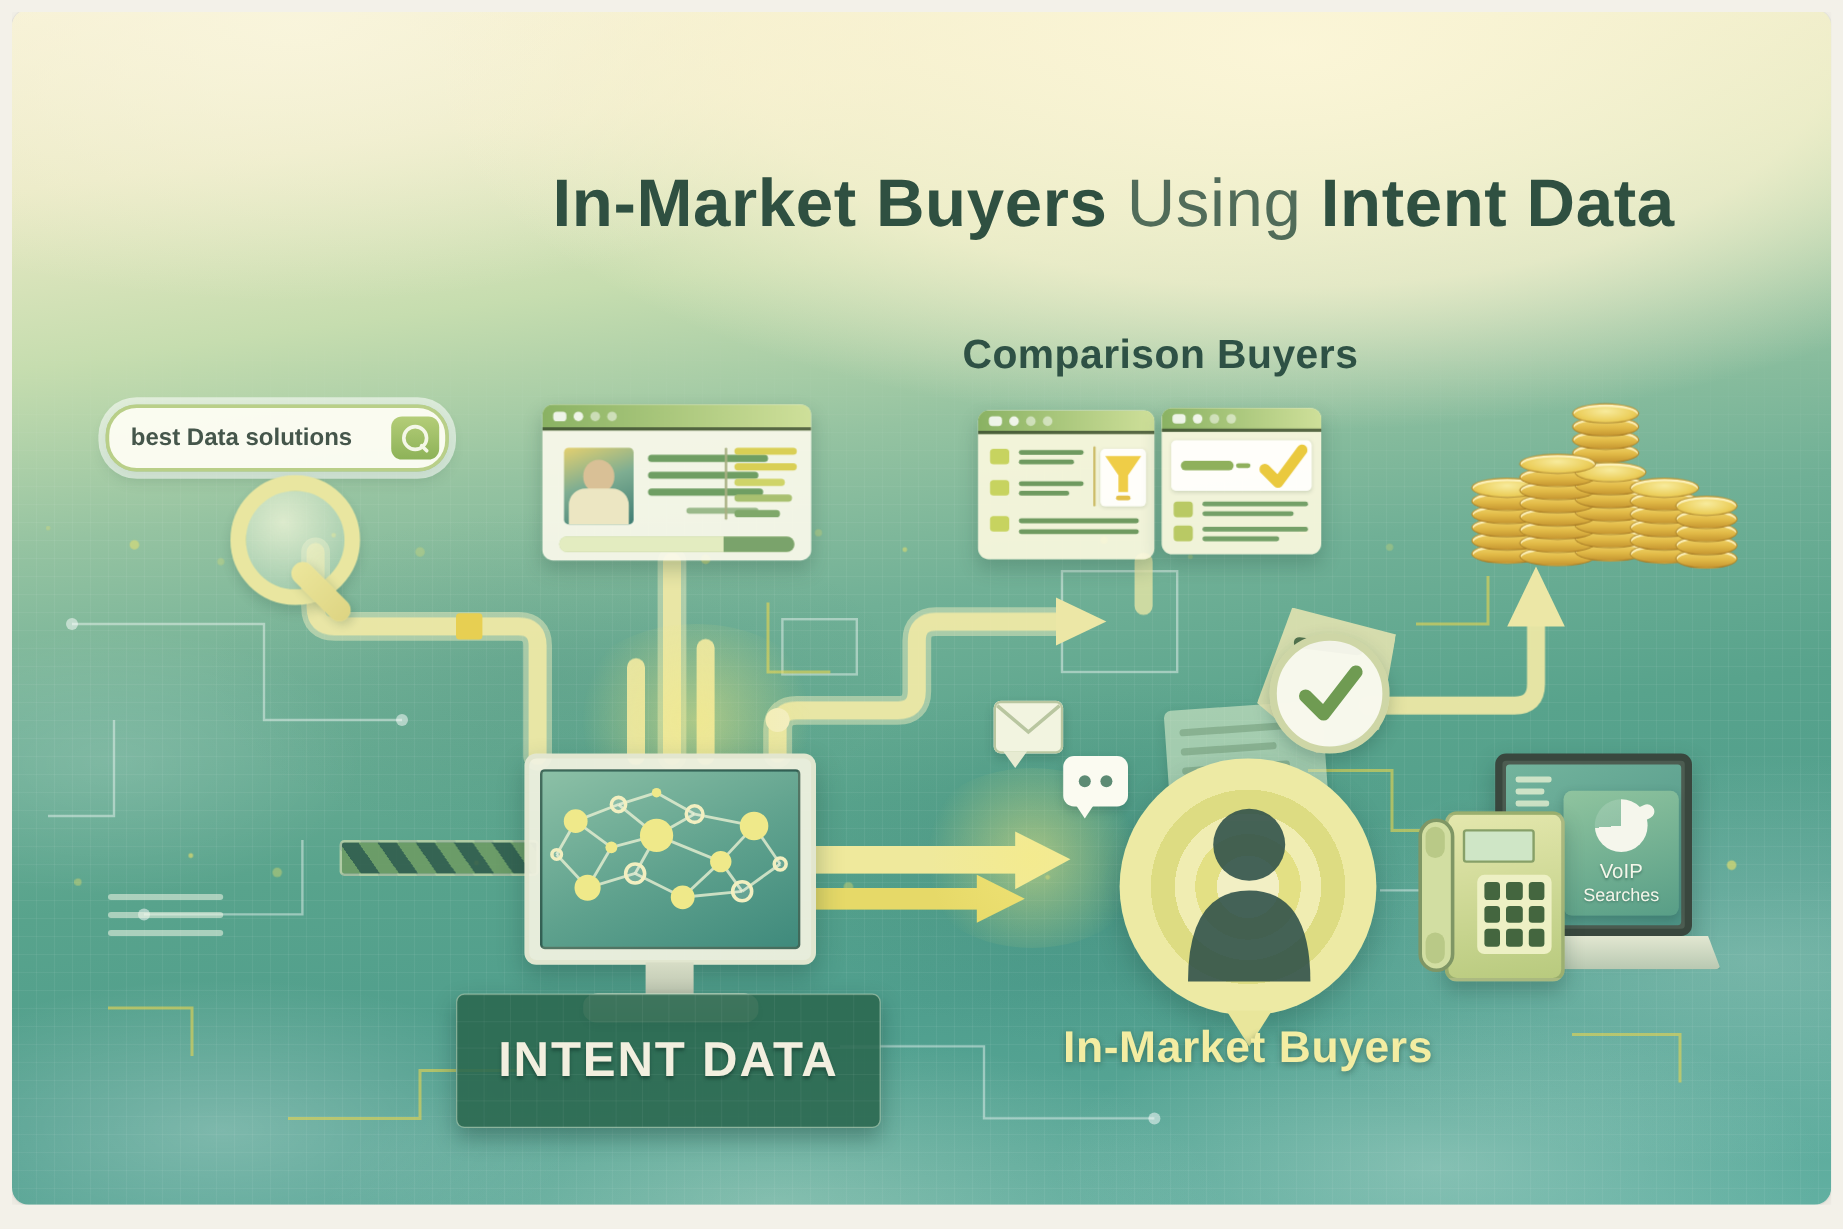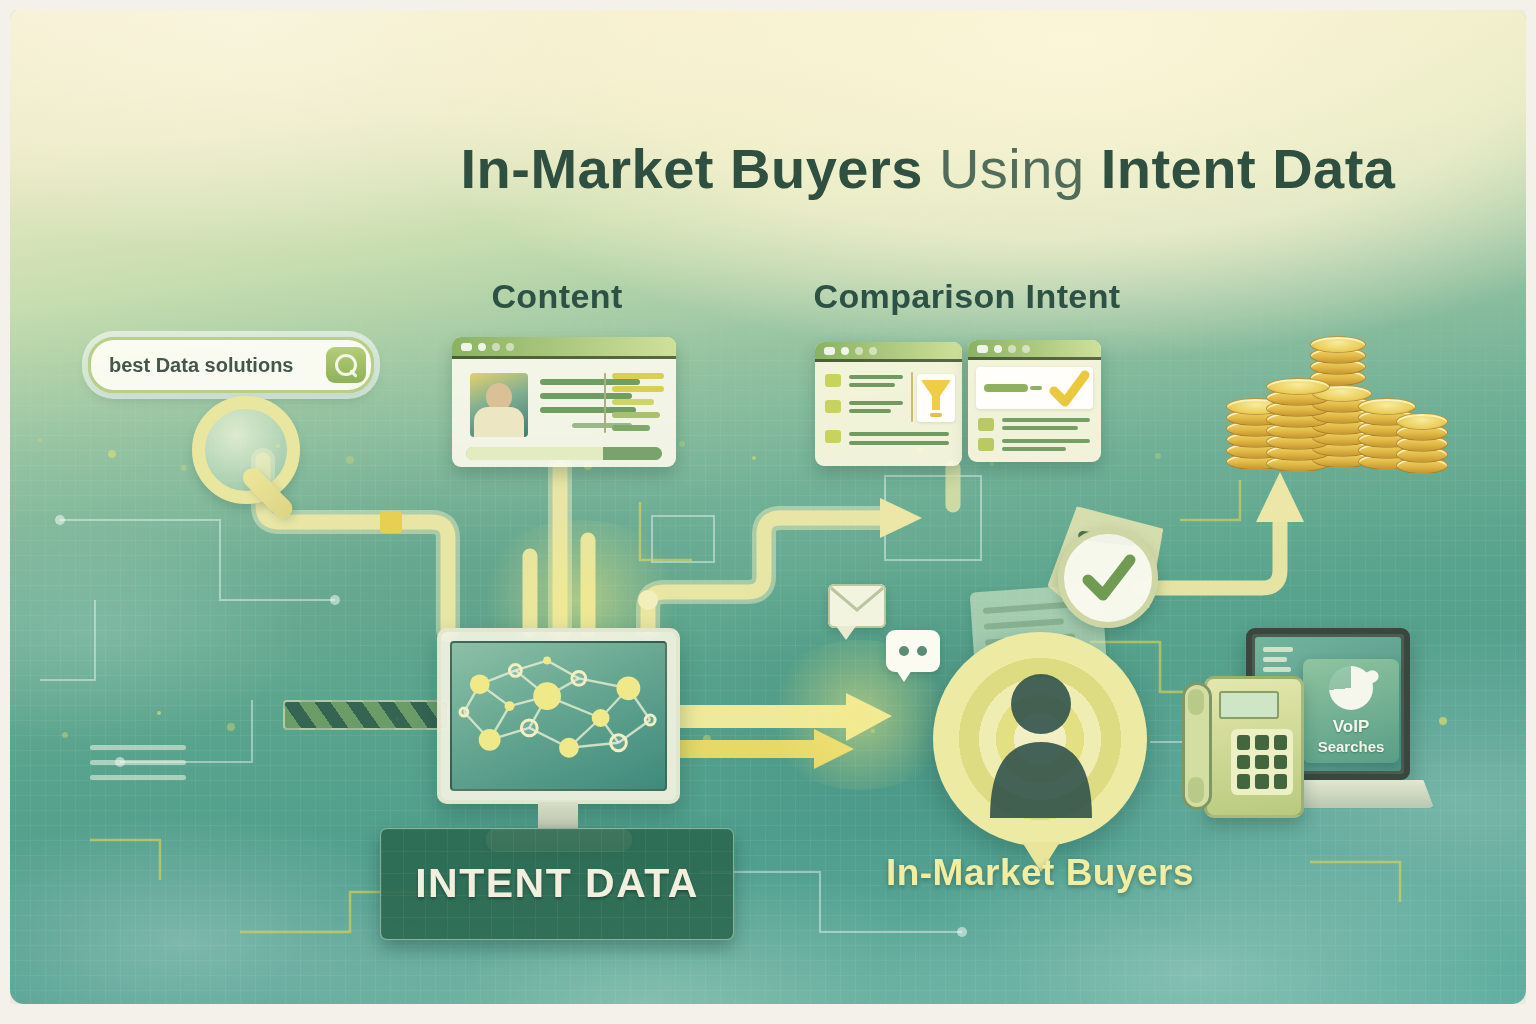--- a/index.html
+++ b/index.html
@@ -127,21 +127,21 @@
   #laptop-screen{left:1246px;top:628px;width:164px;height:152px;border-radius:9px;background:#4c5c51;
     border:6px solid #39473e;box-sizing:border-box;box-shadow:0 10px 20px rgba(15,50,40,.3);overflow:hidden;}
   #laptop-inner{position:absolute;inset:3px;background:linear-gradient(150deg,#73b49d,#4c9184);border-radius:3px;}
   #laptop-inner i{position:absolute;left:8px;height:5px;border-radius:2px;background:rgba(230,240,210,.8);display:block;}
   #voip-panel{position:absolute;left:48px;top:22px;width:96px;height:104px;border-radius:7px;
     background:linear-gradient(165deg,rgba(150,200,160,.85),rgba(90,160,135,.85));box-shadow:0 3px 8px rgba(20,60,50,.25);
     display:flex;flex-direction:column;align-items:center;justify-content:center;gap:2px;}
   #pie{width:44px;height:44px;border-radius:50%;margin-bottom:6px;position:relative;
     background:conic-gradient(#f5f6ec 0 265deg,rgba(255,255,255,.15) 265deg 360deg);}
   #pie::after{content:"";position:absolute;right:-6px;top:6px;width:20px;height:12px;border-radius:7px;background:#f5f6ec;transform:rotate(-25deg);}
-  #voip-panel span{color:#f4f6ea;font-weight:700;line-height:1.1;text-shadow:0 1px 2px rgba(20,60,50,.4);}
+  #voip-panel span{color:#f4f6ea;font-weight:400;line-height:1.1;text-shadow:0 1px 2px rgba(20,60,50,.4);}
   #voip-line1{font-size:17px;} #voip-line2{font-size:15px;font-weight:400;}
   #laptop-base{left:1222px;top:780px;width:212px;height:28px;border-radius:5px;
     background:linear-gradient(180deg,#e2e7d1,#b8c8b1);clip-path:polygon(5% 0,95% 0,100% 100%,0 100%);
     box-shadow:0 6px 10px rgba(20,60,50,.2);}
   #phone-body{left:1204px;top:676px;width:100px;height:142px;border-radius:10px;
     background:linear-gradient(170deg,#e4e7ad,#b8ca7e);border:3px solid #82996293;box-sizing:border-box;
     box-shadow:0 8px 16px rgba(20,60,50,.28);}
   #phone-display{position:absolute;left:12px;top:12px;width:56px;height:24px;border-radius:3px;background:#cfe6c6;border:2px solid #87a068;}
   #phone-keypad{position:absolute;left:24px;top:50px;width:62px;height:66px;border-radius:6px;background:#edf0c4;
     display:grid;grid-template-columns:repeat(3,1fr);gap:5px;padding:6px;box-sizing:border-box;}
@@ -222,22 +222,21 @@
             <circle cx="65" cy="735" r="3" opacity="0.5"></circle>
             <circle cx="588" cy="466" r="4" opacity="0.6499999999999999"></circle>
             <circle cx="1111" cy="737" r="2" opacity="0.7999999999999999"></circle>
             <circle cx="184" cy="468" r="3" opacity="0.35"></circle>
             <circle cx="707" cy="739" r="4" opacity="0.5"></circle>
           </g>
    </svg>
 
    <div id="title2" class="abs headline"><span class="bd">In-Market Buyers</span><span class="lt"> Using </span><span class="bd">Intent Data</span></div>
 
-   <div class="abs col-label" style="left:417px;top:277px;width:280px;">Content</div>
-   <div class="abs col-label" style="left:767px;top:277px;width:400px;">Comparison Intent</div>
+   <div class="abs col-label" style="left:767px;top:277px;width:400px;">Comparison Buyers</div>
 
    <svg class="layer" width="1536" height="1024" viewBox="0 0 1536 1024">
      <g stroke="rgba(246,242,196,.45)" stroke-width="24" fill="none" stroke-linecap="round" stroke-linejoin="round">
        <path d="M263 460 V506 Q263 522 279 522 H432 Q448 522 448 538 V630"></path>
        <path d="M560 468 V630"></path>
        <path d="M648 628 V608 Q648 592 664 592 H748 Q764 592 764 576 V534 Q764 518 780 518 H884"></path>
      </g>
      <g stroke="#ece7a6" stroke-width="15" fill="none" stroke-linecap="round" stroke-linejoin="round" opacity=".96">
        <path d="M263 460 V506 Q263 522 279 522 H432 Q448 522 448 538 V630"></path>
        <path d="M560 468 V630"></path>

